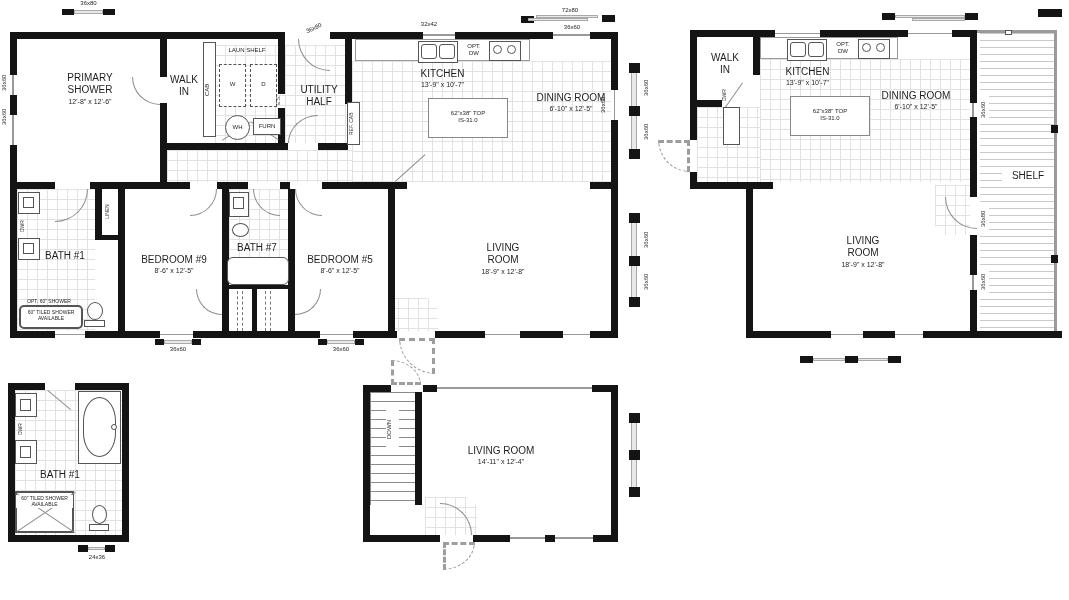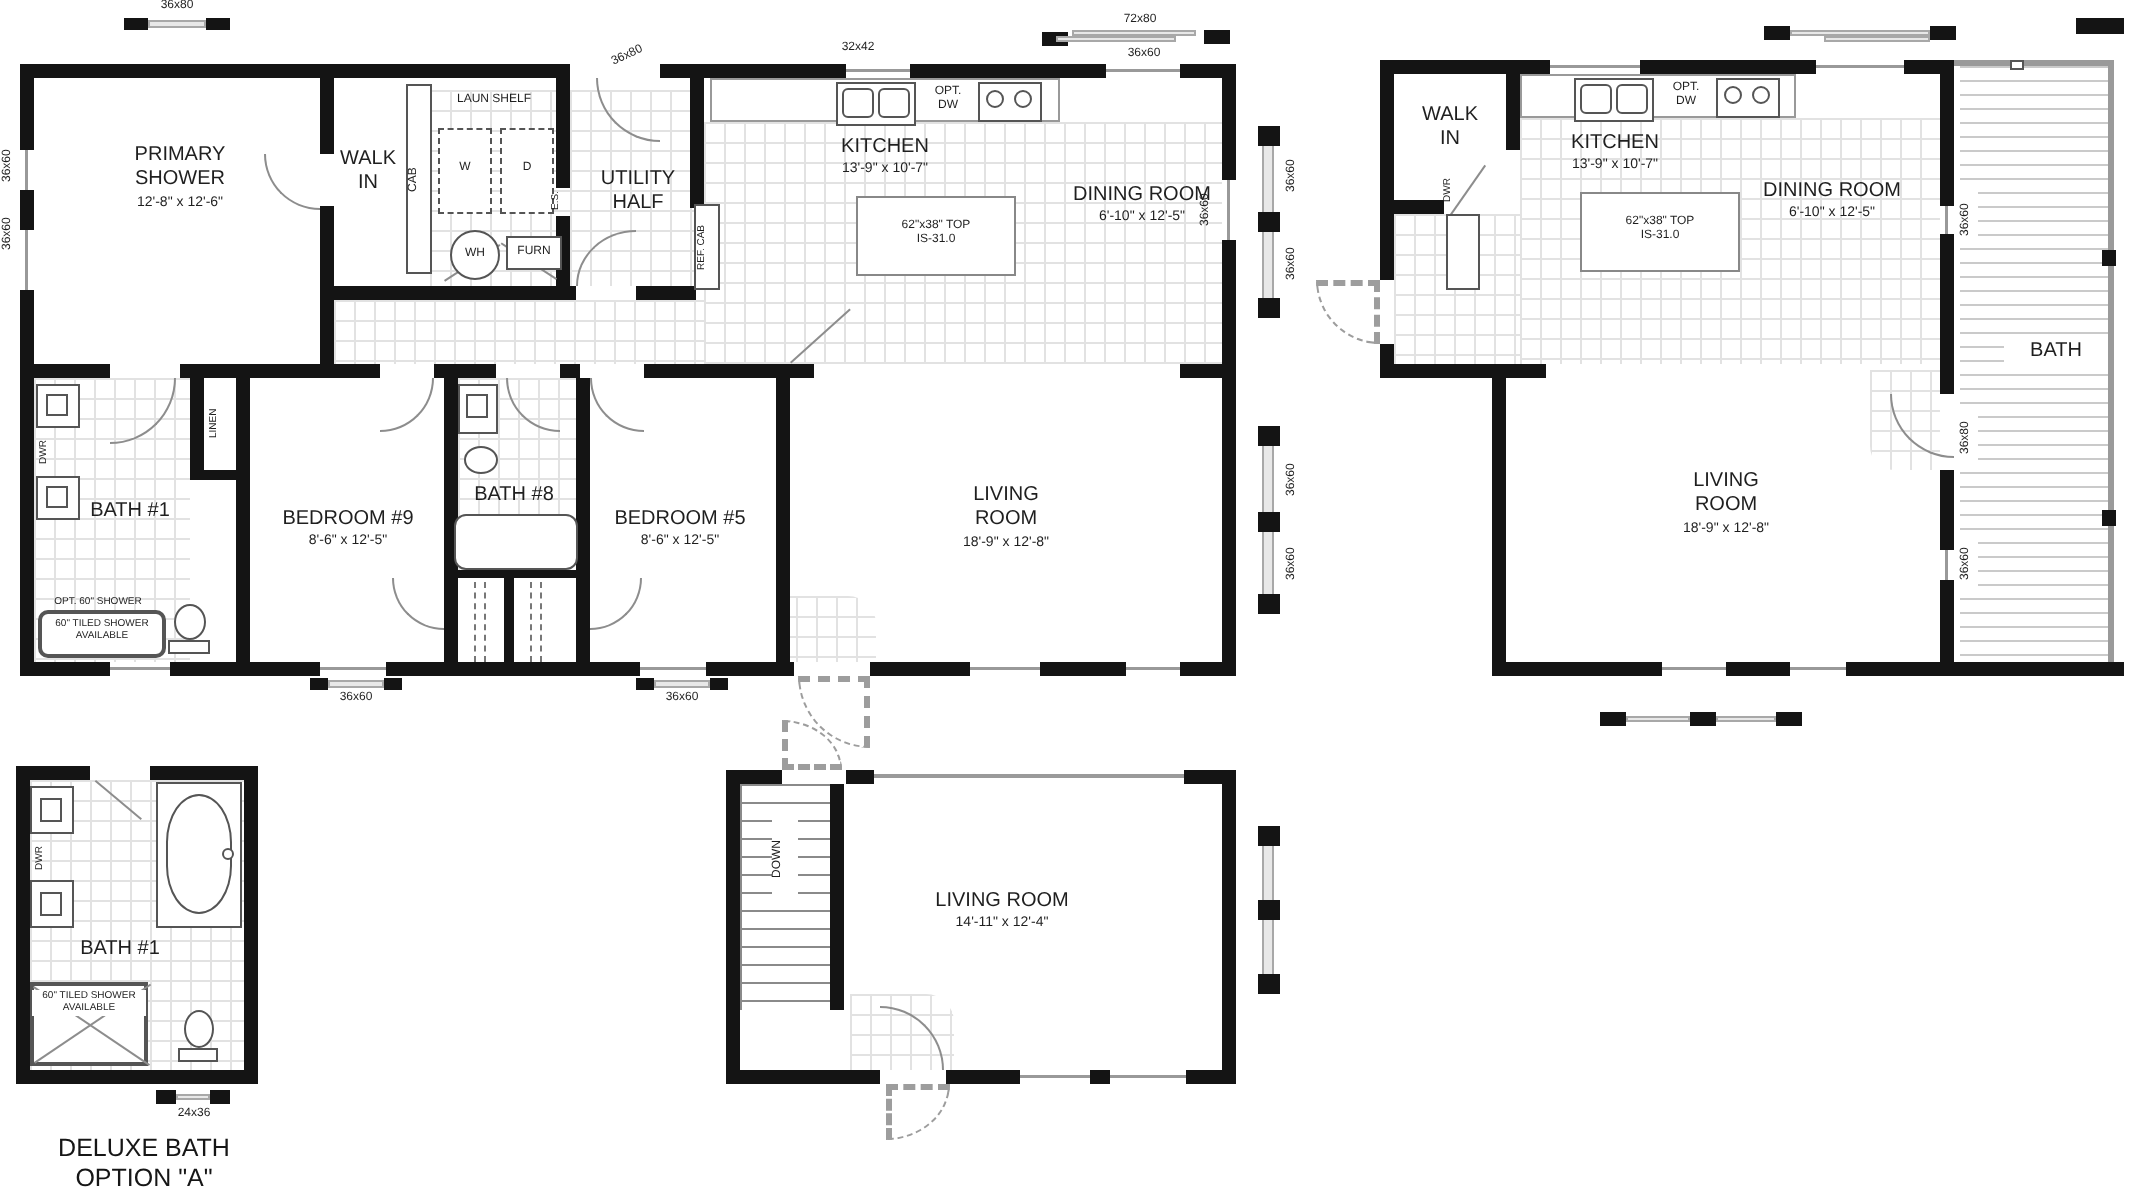--- a/index.html
+++ b/index.html
@@ -174,21 +174,21 @@
 IN</div>
     <div class="lbl room" style="left:280px;top:52px;width:58px;">UTILITY
 HALF</div>
     <div class="lbl room" style="left:390px;top:36px;width:85px;">KITCHEN</div>
     <div class="lbl dim" style="left:390px;top:49px;width:85px;">13'-9" x 10'-7"</div>
     <div class="lbl room" style="left:505px;top:60px;width:112px;">DINING ROOM</div>
     <div class="lbl dim" style="left:505px;top:73px;width:112px;">6'-10" x 12'-5"</div>
     <div class="lbl room" style="left:22px;top:218px;width:66px;">BATH #1</div>
     <div class="lbl room" style="left:118px;top:222px;width:92px;">BEDROOM #9</div>
     <div class="lbl dim" style="left:118px;top:235px;width:92px;">8'-6" x 12'-5"</div>
-    <div class="lbl room" style="left:214px;top:210px;width:66px;">BATH #8</div>
+    <div class="lbl room" style="left:214px;top:210px;width:66px;">BATH #7</div>
     <div class="lbl room" style="left:285px;top:222px;width:90px;">BEDROOM #5</div>
     <div class="lbl dim" style="left:285px;top:235px;width:90px;">8'-6" x 12'-5"</div>
     <div class="lbl room" style="left:453px;top:210px;width:80px;">LIVING
 ROOM</div>
     <div class="lbl dim" style="left:453px;top:236px;width:80px;">18'-9" x 12'-8"</div>
     <div class="lbl vert tiny" style="left:590px;top:58px;width:9px;height:30px;">36x60</div>
   </div>
 
   <div class="arc bl dash" style="left:399px;top:338px;width:36px;height:36px;"></div>
 
@@ -252,21 +252,21 @@
 
     <div class="arc bl" style="left:255px;top:167px;width:32px;height:32px;"></div>
 
     <div class="lbl room" style="left:75px;top:36px;width:85px;">KITCHEN</div>
     <div class="lbl dim" style="left:75px;top:49px;width:85px;">13'-9" x 10'-7"</div>
     <div class="lbl room" style="left:172px;top:60px;width:108px;">DINING ROOM</div>
     <div class="lbl dim" style="left:172px;top:73px;width:108px;">6'-10" x 12'-5"</div>
     <div class="lbl room" style="left:133px;top:205px;width:80px;">LIVING
 ROOM</div>
     <div class="lbl dim" style="left:133px;top:231px;width:80px;">18'-9" x 12'-8"</div>
-    <div class="lbl room" style="left:312px;top:140px;width:52px;background:#fff;">BATH</div>
+    <div class="lbl room" style="left:312px;top:140px;width:52px;background:#fff;">SHELF</div>
     <div class="lbl vert tiny" style="left:290px;top:66px;width:9px;height:28px;background:#fff;">36x60</div>
     <div class="lbl vert tiny" style="left:290px;top:173px;width:9px;height:32px;background:#fff;">36x80</div>
     <div class="lbl vert tiny" style="left:290px;top:238px;width:9px;height:28px;background:#fff;">36x60</div>
   </div>
 
   <div class="arc bl dash" style="left:658px;top:140px;width:32px;height:32px;"></div>
 
   <div class="abs" style="left:8px;top:383px;width:124px;height:159px;">
     <div class="tile" style="left:7px;top:7px;width:107px;height:145px;"></div>
     <div class="wall" style="left:0px;top:0px;width:37px;height:7px;"></div>
@@ -375,16 +375,14 @@
   <div class="bar" style="left:813px;top:358px;width:32px;height:3px;"></div>
   <div class="cap" style="left:845px;top:356px;width:13px;height:7px;"></div>
   <div class="bar" style="left:858px;top:358px;width:30px;height:3px;"></div>
   <div class="cap" style="left:888px;top:356px;width:13px;height:7px;"></div>
 
   <div class="cap" style="left:78px;top:545px;width:10px;height:7px;"></div>
   <div class="bar" style="left:88px;top:547px;width:17px;height:3px;"></div>
   <div class="cap" style="left:105px;top:545px;width:10px;height:7px;"></div>
   <div class="lbl tiny" style="left:72px;top:554px;width:50px;">24x36</div>
 
-  <div class="lbl caption" style="left:2px;top:567px;width:140px;">DELUXE BATH
-OPTION "A"</div>
 
 </div>
 
 </body></html>

